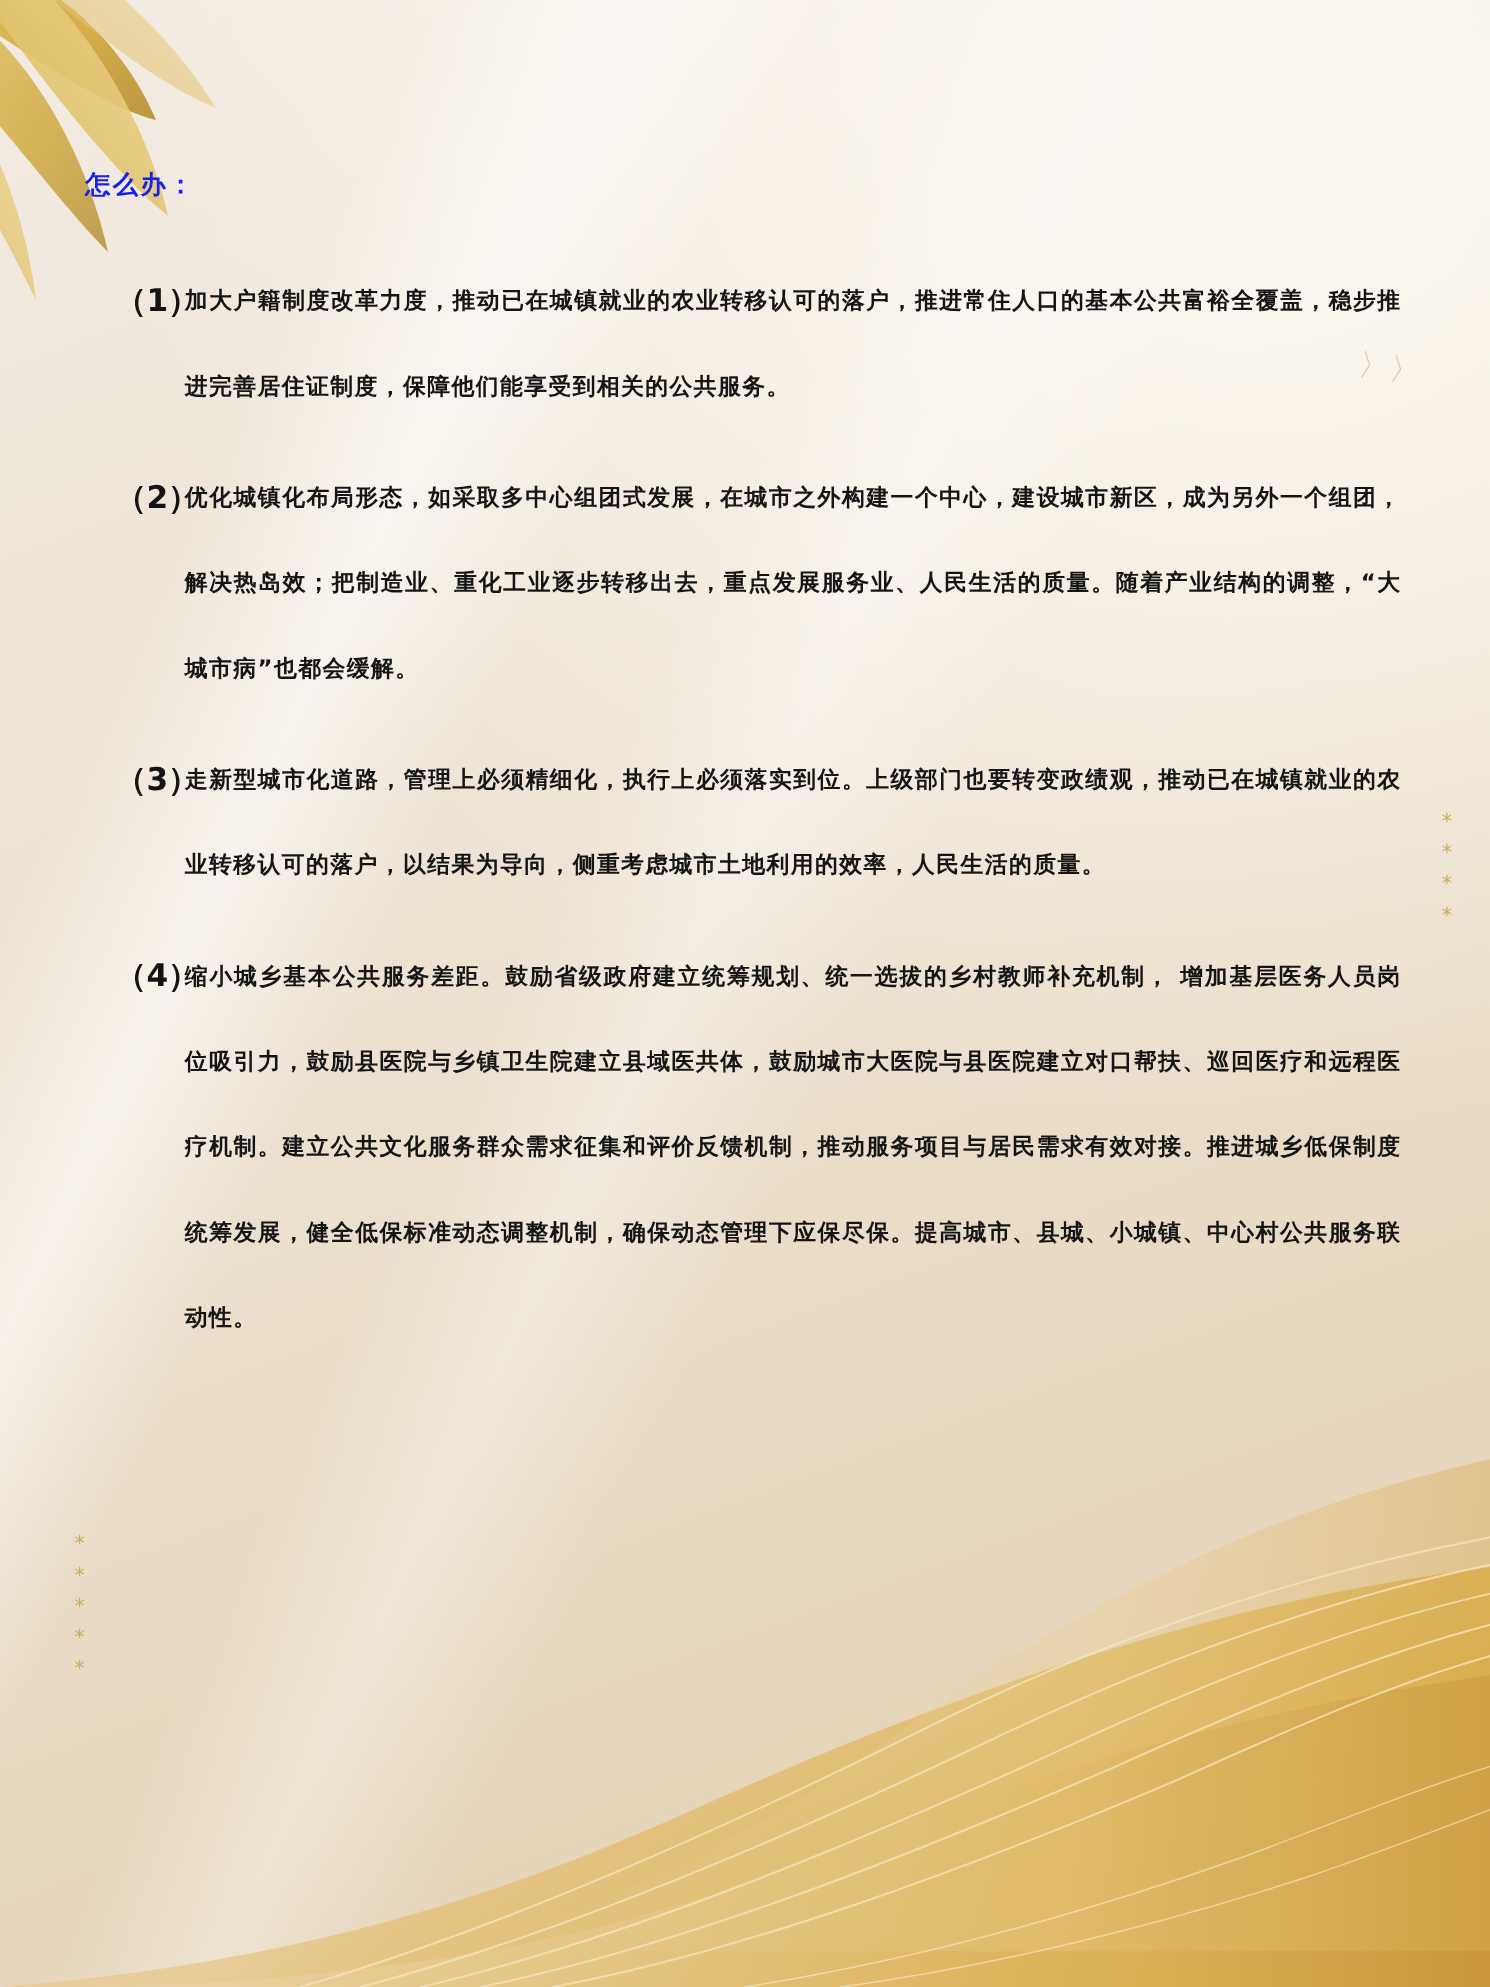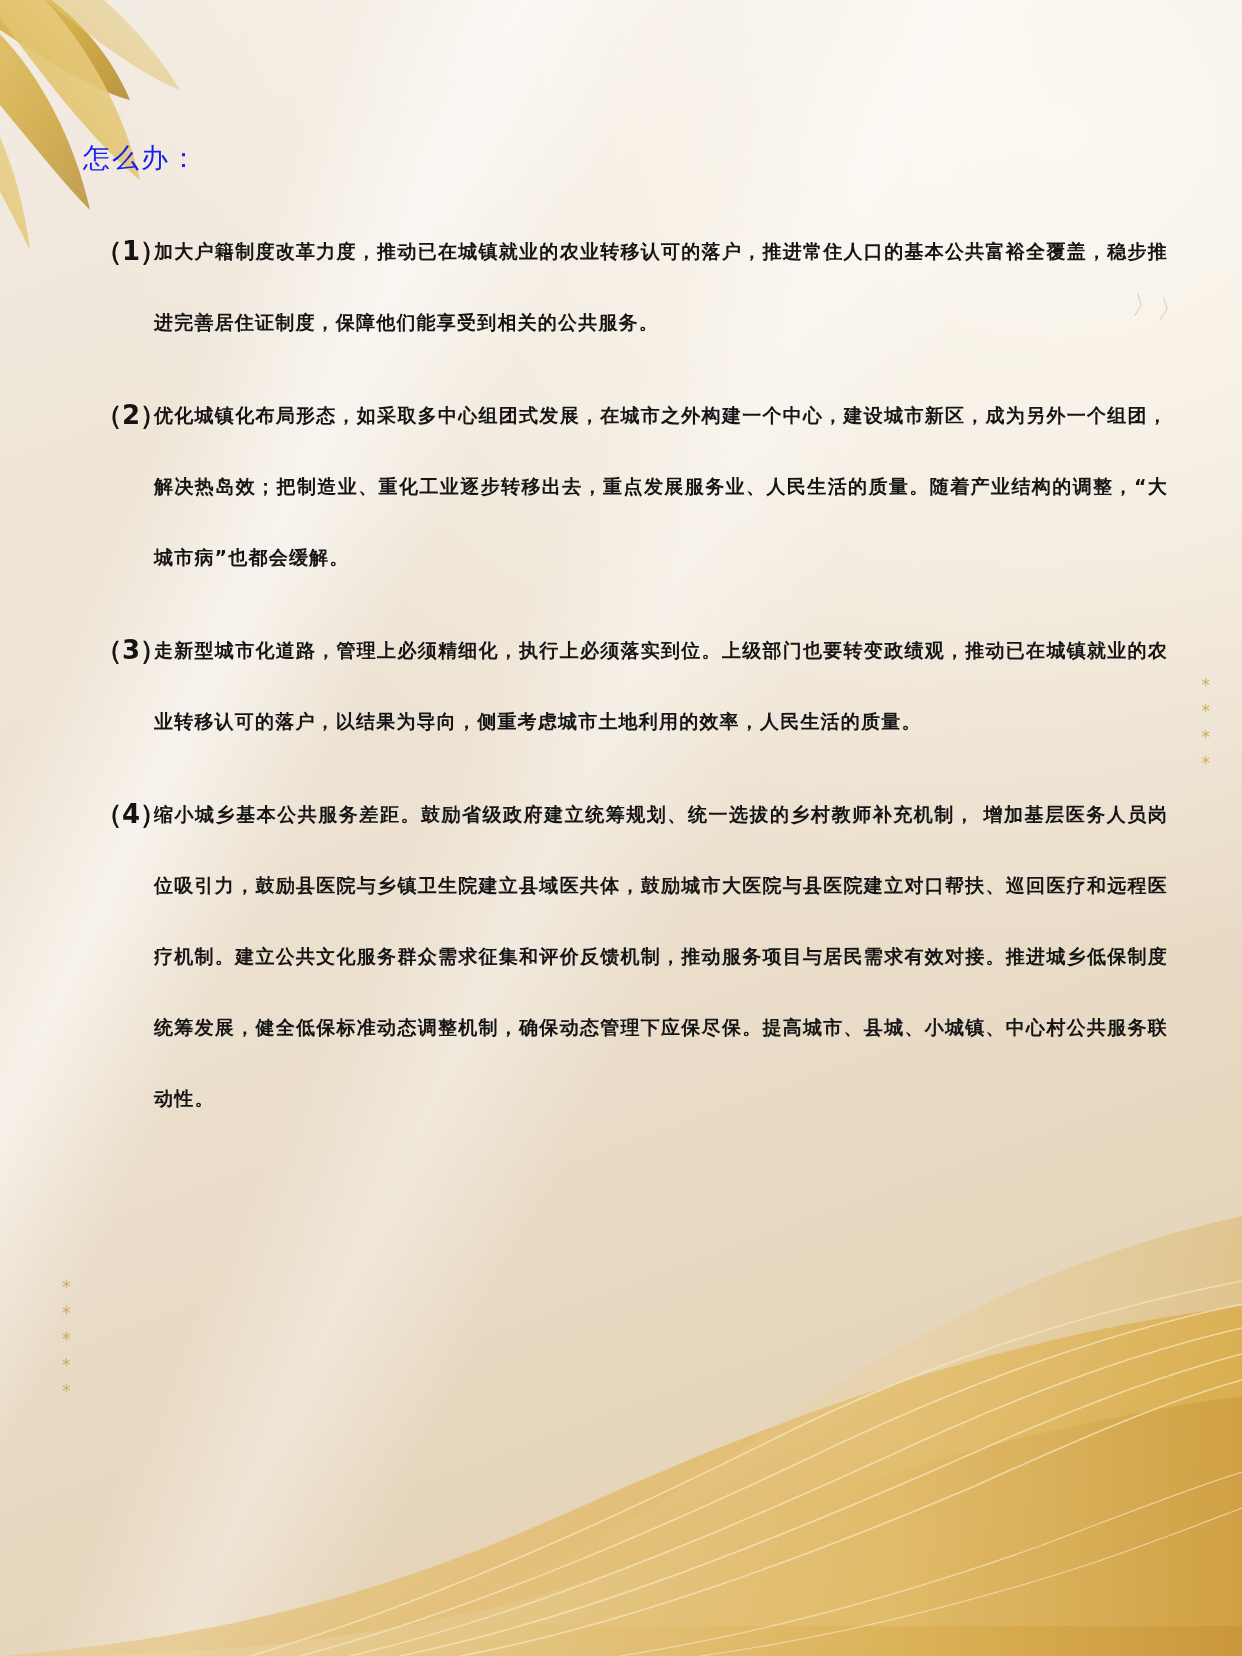--- a/index.html
+++ b/index.html
@@ -80,24 +80,24 @@
     position: absolute;
     left: 0;
     top: 0;
     width: 1242px;
     height: 1656px;
     padding: 0;
   }
 
   .heading {
     position: absolute;
-    left: 83px;
+    left: 71px;
     top: 140px;
-    font-size: 27px;
-    font-weight: normal;
+    font-size: 21px;
+    font-weight: bold;
     color: #1421f0;
     letter-spacing: 2px;
     font-family: "DejaVu Sans", "Liberation Sans", sans-serif;
   }
 
   .body-list {
     position: absolute;
     left: 96px;
     top: 216px;
     width: 1072px;

